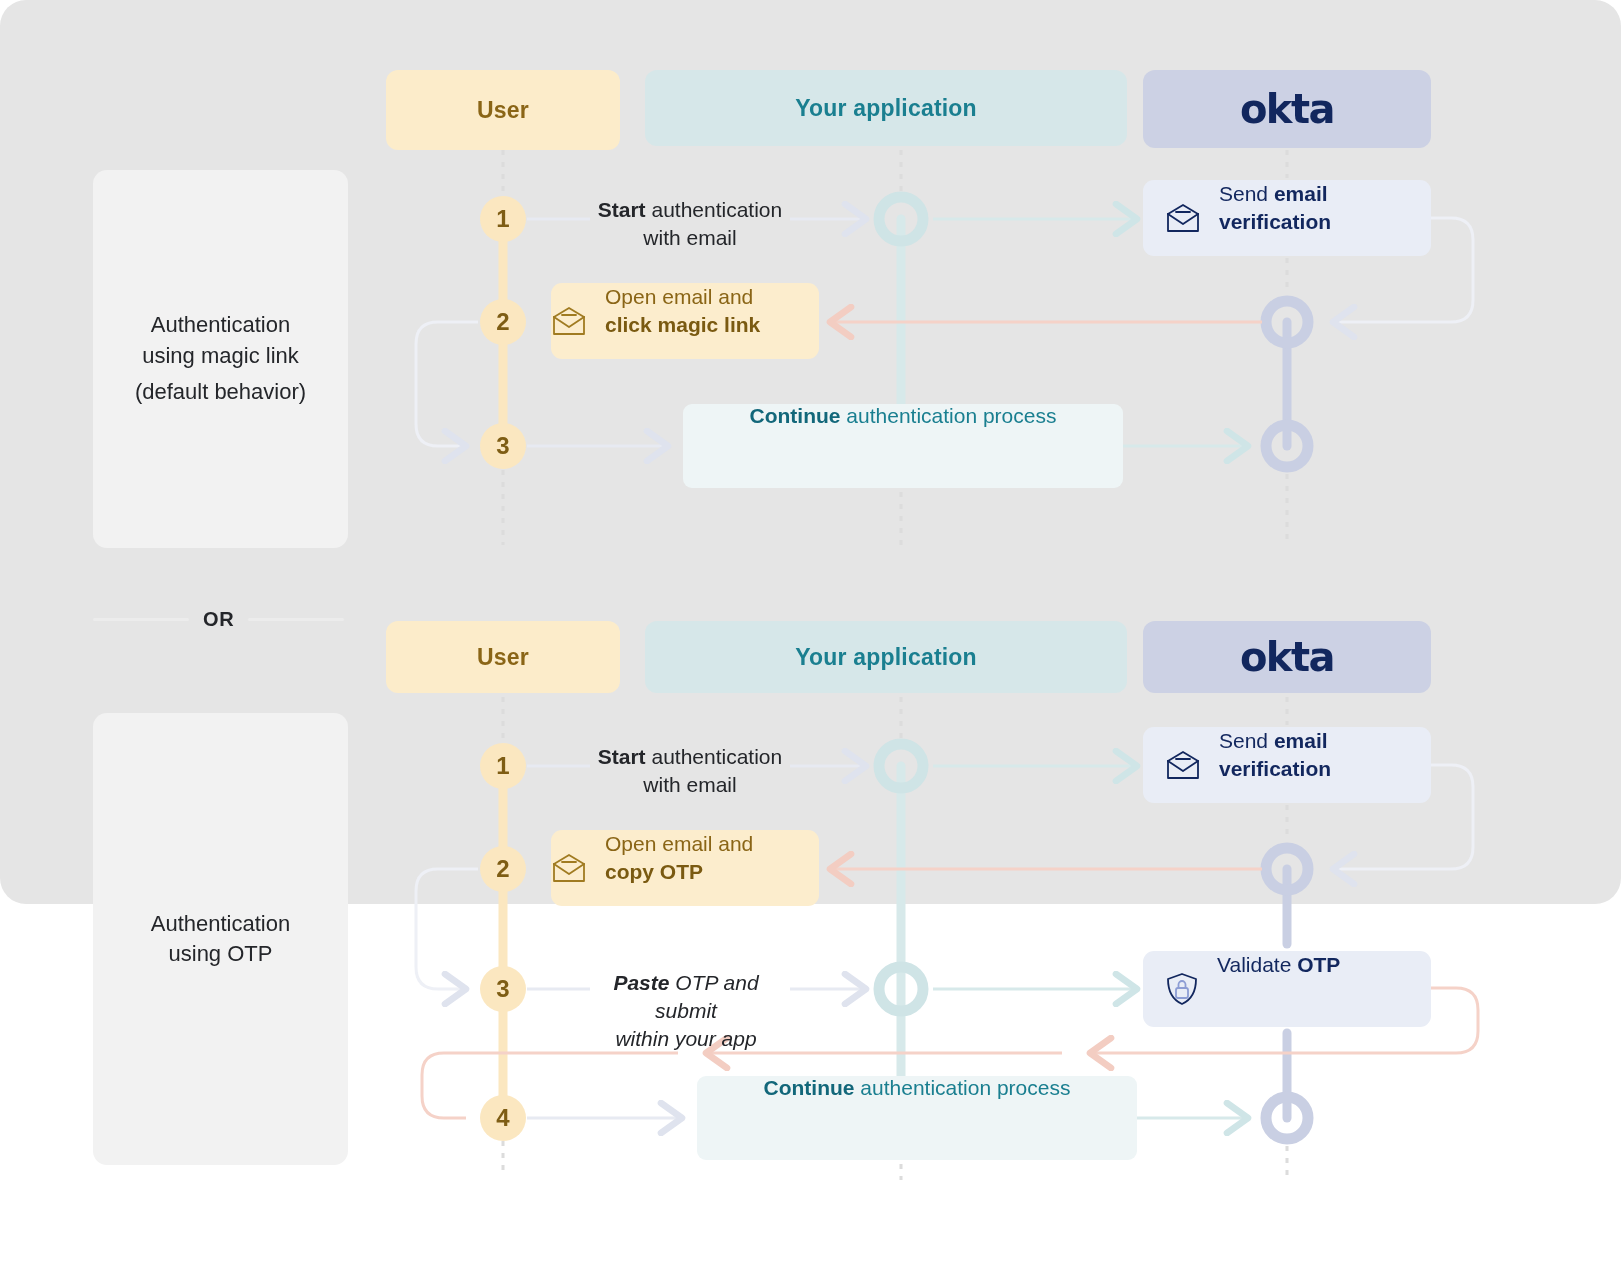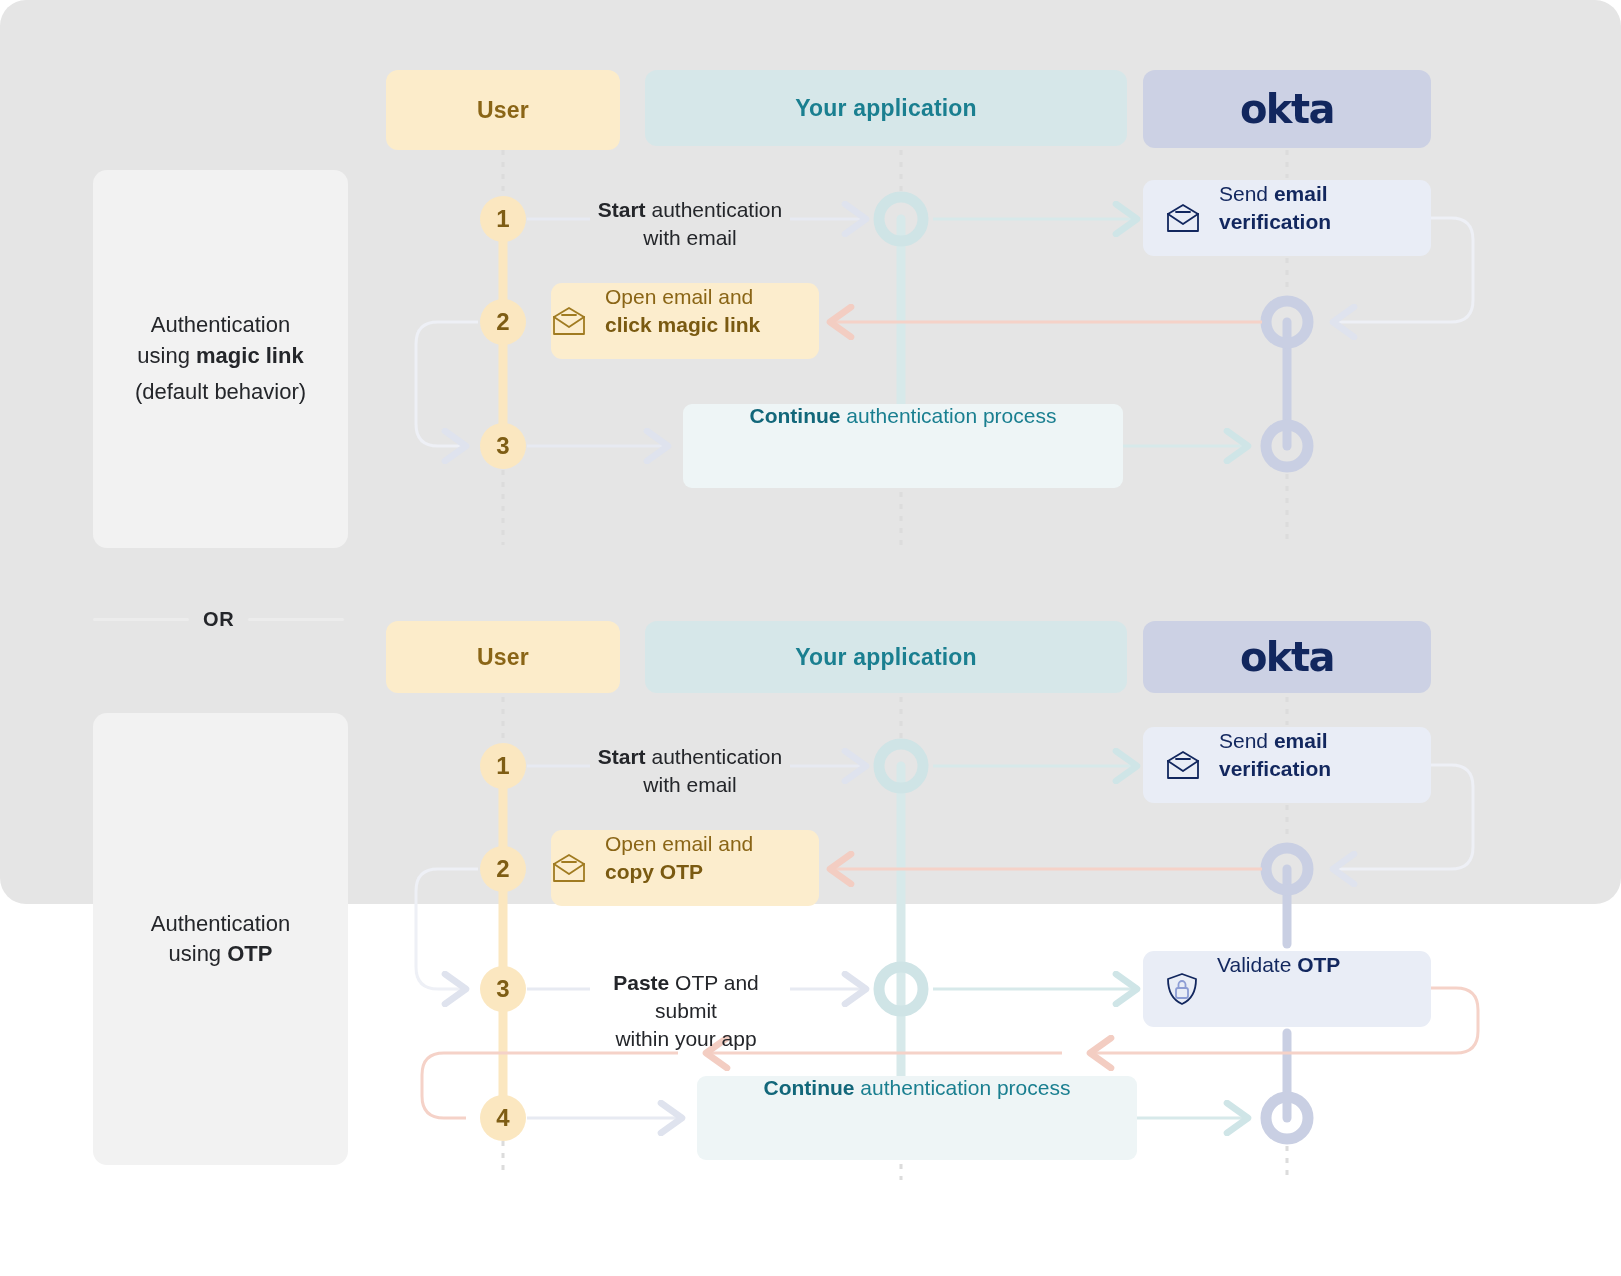--- a/index.html
+++ b/index.html
@@ -17,21 +17,21 @@
   .lane-user{background:#fcecca;}
   .lane-app{background:#d6e7e9;}
   .lane-okta{background:#ccd1e4;}
   .lane-user .lane-label{color:#8a6516;font-size:23px;font-weight:bold;letter-spacing:.2px;}
   .lane-app .lane-label{color:#1a7f90;font-size:23px;font-weight:bold;letter-spacing:.2px;}
   .lane-okta .lane-label{color:#12275e;font-size:40px;font-weight:bold;letter-spacing:-1.5px;font-family:"DejaVu Sans",sans-serif;}
 
   
   .side-panel{position:absolute;background:#f2f2f2;border-radius:14px;display:flex;flex-direction:column;align-items:center;justify-content:center;}
   .side-line{color:#24262a;font-size:22px;line-height:1.38;text-align:center;}
-  .side-line b{font-weight:bold;}
+  .side-line b{font-weight:normal;}
   .side-sub{color:#24262a;font-size:22px;line-height:1.38;margin-top:6px;}
 
   
   .or-wrap{position:absolute;display:flex;align-items:center;}
   .or-rule{height:3px;background:#ececec;border-radius:2px;}
   .or-text{color:#24262a;font-size:20px;font-weight:bold;letter-spacing:.6px;padding:0 14px;}
 
   
   .step{position:absolute;width:46px;height:46px;border-radius:50%;background:#fbe7c0;
         display:flex;align-items:center;justify-content:center;color:#7e5d14;font-size:24px;font-weight:bold;}
@@ -247,21 +247,21 @@
     </div>
   <div class="step" style="left:480px;top:1095px;">
     <span>4</span>
     </div>
 
   <div class="arrlabel" style="left:588px;top:743px;width:204px;">
     <div><b>Start</b><span> authentication</span></div>
     <div>with email</div>
   </div>
 
-  <div class="arrlabel" style="left:580px;top:969px;width:212px;">
+  <div class="arrlabel" style="left:580px;top:969px;width:212px;font-style:italic;">
     <div><b>Paste</b><span> OTP and submit</span></div>
     <div>within your app</div>
   </div>
 
   <div class="box box-amber" style="left:551px;top:830px;width:268px;height:76px;">
     <span class="ico">
       <svg width="36" height="32" viewBox="0 0 36 32" fill="none" stroke="#a07b21" stroke-width="1.8" stroke-linejoin="round" stroke-linecap="round">
         <path d="M3 12 L18 3 L33 12"></path>
         <path d="M3 12 L3 29 L33 29 L33 12"></path>
         <path d="M3 12 L18 22 L33 12"></path>

